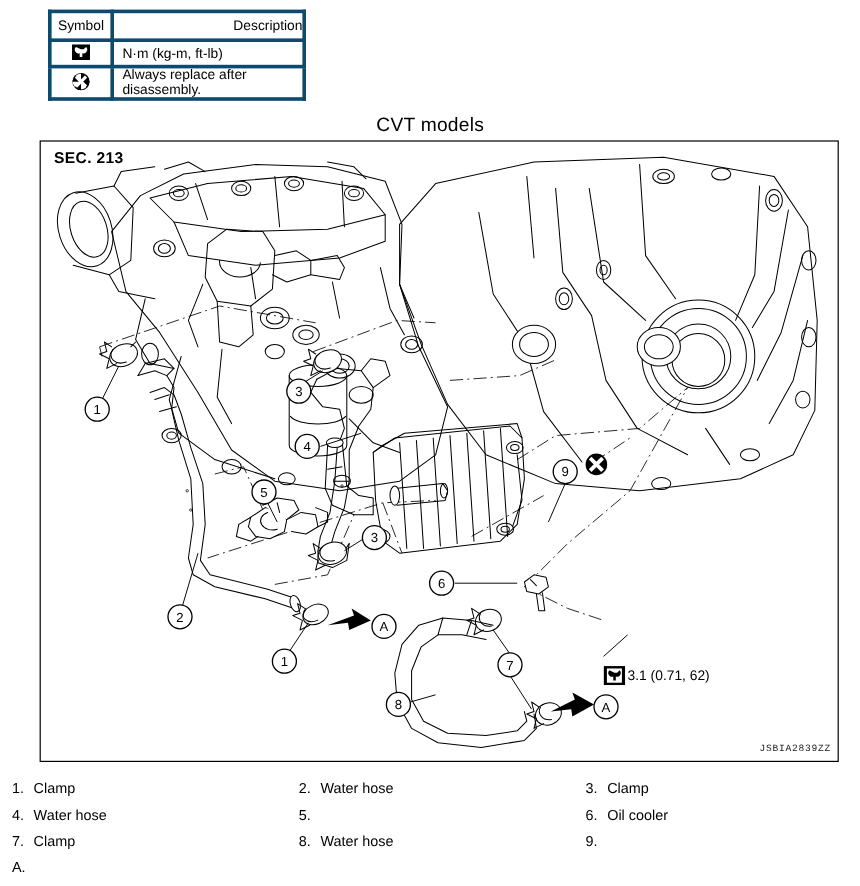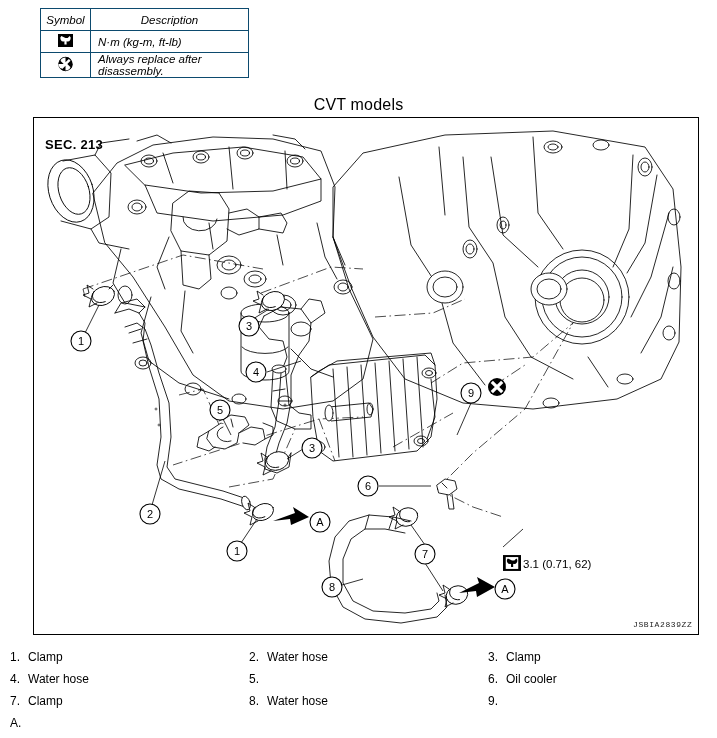--- a/index.html
+++ b/index.html
@@ -10,42 +10,41 @@
     -webkit-font-smoothing:antialiased;
   }
 
   
   .sym-table{
     position:absolute;left:40px;top:8px;
     border-collapse:collapse;
     font-size:11px;
   }
   .sym-table td,.sym-table th{
-    border:1px solid #0c4a6e;
+    border:3px solid #0c4a6e;
     padding:0;
     text-align:center;
     vertical-align:middle;
     font-weight:normal;
-    font-style:italic;
   }
   .sym-table th{height:21px;font-size:11.5px;}
   .sym-table .c-sym{width:49px;}
   .sym-table .c-desc{width:150px;text-align:left;padding-left:7px;font-size:11.5px;}
   .sym-table tr{height:22px;}
 
   .glyph{display:inline-block;vertical-align:middle;}
 
   
   .cvt-title{
     position:absolute;left:0;top:96px;width:717px;
     text-align:center;font-size:16px;letter-spacing:.2px;
   }
   .sec-label{
     position:absolute;left:45px;top:124px;
-    font-size:13px;font-weight:bold;letter-spacing:.3px;margin-top:13px;
+    font-size:13px;font-weight:bold;letter-spacing:.3px;
   }
   .draw-id{
     position:absolute;left:633px;top:620px;
     font-size:8px;letter-spacing:.6px;color:#222;
     font-family:Liberation Mono, monospace;
   }
 
   
   .frame{
     position:absolute;left:33px;top:117px;
@@ -76,21 +75,21 @@
   .legend-cell .lbl{flex:1;}
   .legend-cell.empty{visibility:hidden;}
 </style>
 </head>
 <body>
 
 <table class="sym-table">
   <tbody>
       <tr>
     <th class="c-sym">Symbol</th>
-    <th class="c-desc" style="text-align:center;padding-left:0">Description</th>
+    <th class="c-desc" style="text-align:right;padding-left:0">Description</th>
   </tr>
   <tr>
     <td class="c-sym">
       <span class="glyph">
         <svg width="17" height="15" viewBox="0 0 17 15">
           <rect x="0" y="0" width="17" height="15" fill="#fff"></rect>
           <path d="M1 1 h15 v13 h-15 z" fill="#000"></path>
           <path d="M4.3 3.1 a3.1 3.1 0 0 0 3.1 5.2 v3.2 h2.2 v-3.2 a3.1 3.1 0 0 0 3.1 -5.2 l-2.0 2.0 l-2.2 0 z" fill="#fff"></path>
         </svg>
       </span>

